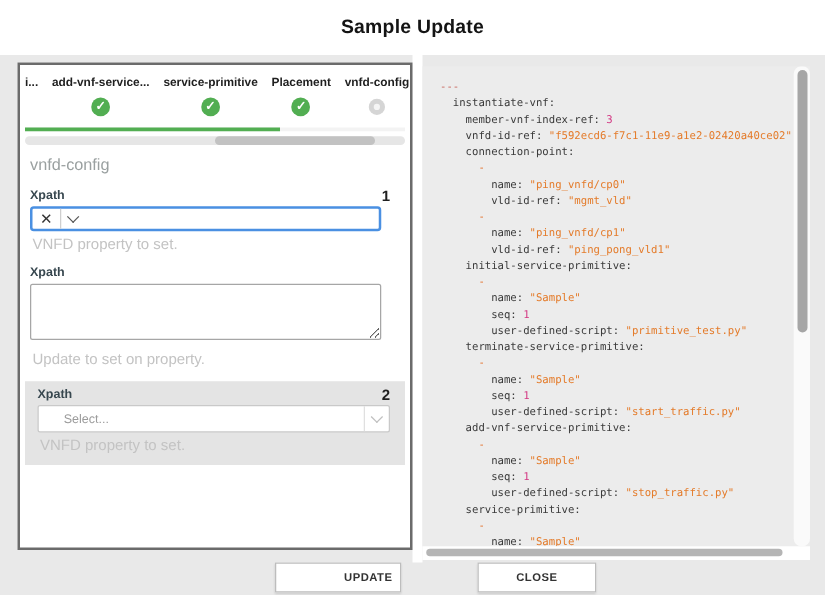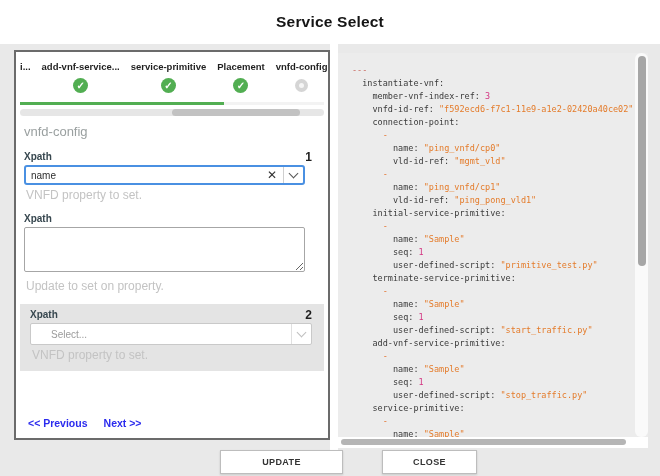--- a/index.html
+++ b/index.html
@@ -80,30 +80,30 @@
 
   .vscroll-track { position:absolute; right:0; top:0; width:13px; height:100%; background:#fafafa; border-radius:6px; }
   .vscroll-thumb { position:absolute; right:2.5px; top:3px; width:8px; height:210px; background:#a6a6a6; border-radius:4px; }
   .hscroll-track { position:absolute; left:338px; top:437px; width:310px; height:11px; background:#fff; }
   .hscroll-thumb { position:absolute; left:3px; top:2px; width:92%; height:6px; background:#b5b5b5; border-radius:3px; }
 
   
   .btn { position:absolute; top:450px; height:24px; background:#fff; border:1px solid #bdbdbd;
     font-family:"Liberation Sans", sans-serif; font-size:9px; font-weight:bold; color:#333;
     letter-spacing:0.4px; box-shadow:0 1px 2px rgba(0,0,0,0.14); cursor:pointer; }
-  .btn-update { left:220px; width:123px; }
+  .btn-update { left:220px; width:101px;text-align:right; }
   .btn-close { left:343px; width:95px;margin-left:39px; }
 </style>
 </head>
 <body>
 
 <div class="page-bg"></div>
 
 <div class="titlebar">
-  <span class="page-title">Service Select</span>
+  <span class="page-title">Sample Update</span>
 </div>
 
 <div class="panel-gap"></div>
 
 <div class="left-panel">
   <div class="tabs" id="tabs">
       <div class="tab">
         <span class="tab-label">i...</span>
       </div>
       <div class="tab">
@@ -136,21 +136,20 @@
 
   <div class="panel-body">
     <div class="section-title">vnfd-config</div>
 
     
     <div class="field-head">
       <span class="field-label">Xpath</span>
       <span class="field-number">1</span>
     </div>
     <div class="combo">
-      <input class="combo-input" type="text" value="name" style="">
       <span class="clear-icon">✕</span>
       <span class="combo-divider"></span>
       <span class="chev-box">
           <span class="chev"></span>
         </span>
     </div>
     <div class="hint">VNFD property to set.</div>
 
     
     <div class="field-head">
@@ -169,24 +168,20 @@
         <span class="select-placeholder">Select...</span>
         <span class="select-divider"></span>
         <span class="chev-box">
             <span class="chev light"></span>
           </span>
       </div>
       <div class="hint" style="margin-bottom:0;">VNFD property to set.</div>
     </div>
   </div>
 
-  <div class="nav-links">
-    <a>&lt;&lt; Previous</a>
-    <a>Next &gt;&gt;</a>
-  </div>
 </div>
 
 <div class="code-panel">
   <pre class="code" id="code"><div><span class="y-doc">---</span></div><div><span class="y-k">  instantiate-vnf:</span></div><div><span class="y-k">    member-vnf-index-ref: </span><span class="y-n">3</span></div><div><span class="y-k">    vnfd-id-ref: </span><span class="y-s">"f592ecd6-f7c1-11e9-a1e2-02420a40ce02"</span></div><div><span class="y-k">    connection-point:</span></div><div><span class="y-d">      -</span></div><div><span class="y-k">        name: </span><span class="y-s">"ping_vnfd/cp0"</span></div><div><span class="y-k">        vld-id-ref: </span><span class="y-s">"mgmt_vld"</span></div><div><span class="y-d">      -</span></div><div><span class="y-k">        name: </span><span class="y-s">"ping_vnfd/cp1"</span></div><div><span class="y-k">        vld-id-ref: </span><span class="y-s">"ping_pong_vld1"</span></div><div><span class="y-k">    initial-service-primitive:</span></div><div><span class="y-d">      -</span></div><div><span class="y-k">        name: </span><span class="y-s">"Sample"</span></div><div><span class="y-k">        seq: </span><span class="y-n">1</span></div><div><span class="y-k">        user-defined-script: </span><span class="y-s">"primitive_test.py"</span></div><div><span class="y-k">    terminate-service-primitive:</span></div><div><span class="y-d">      -</span></div><div><span class="y-k">        name: </span><span class="y-s">"Sample"</span></div><div><span class="y-k">        seq: </span><span class="y-n">1</span></div><div><span class="y-k">        user-defined-script: </span><span class="y-s">"start_traffic.py"</span></div><div><span class="y-k">    add-vnf-service-primitive:</span></div><div><span class="y-d">      -</span></div><div><span class="y-k">        name: </span><span class="y-s">"Sample"</span></div><div><span class="y-k">        seq: </span><span class="y-n">1</span></div><div><span class="y-k">        user-defined-script: </span><span class="y-s">"stop_traffic.py"</span></div><div><span class="y-k">    service-primitive:</span></div><div><span class="y-d">      -</span></div><div><span class="y-k">        name: </span><span class="y-s">"Sample"</span></div></pre>
   <div class="vscroll-track">
     <div class="vscroll-thumb"></div>
   </div>
 </div>
 <div class="hscroll-track">
   <div class="hscroll-thumb"></div>

